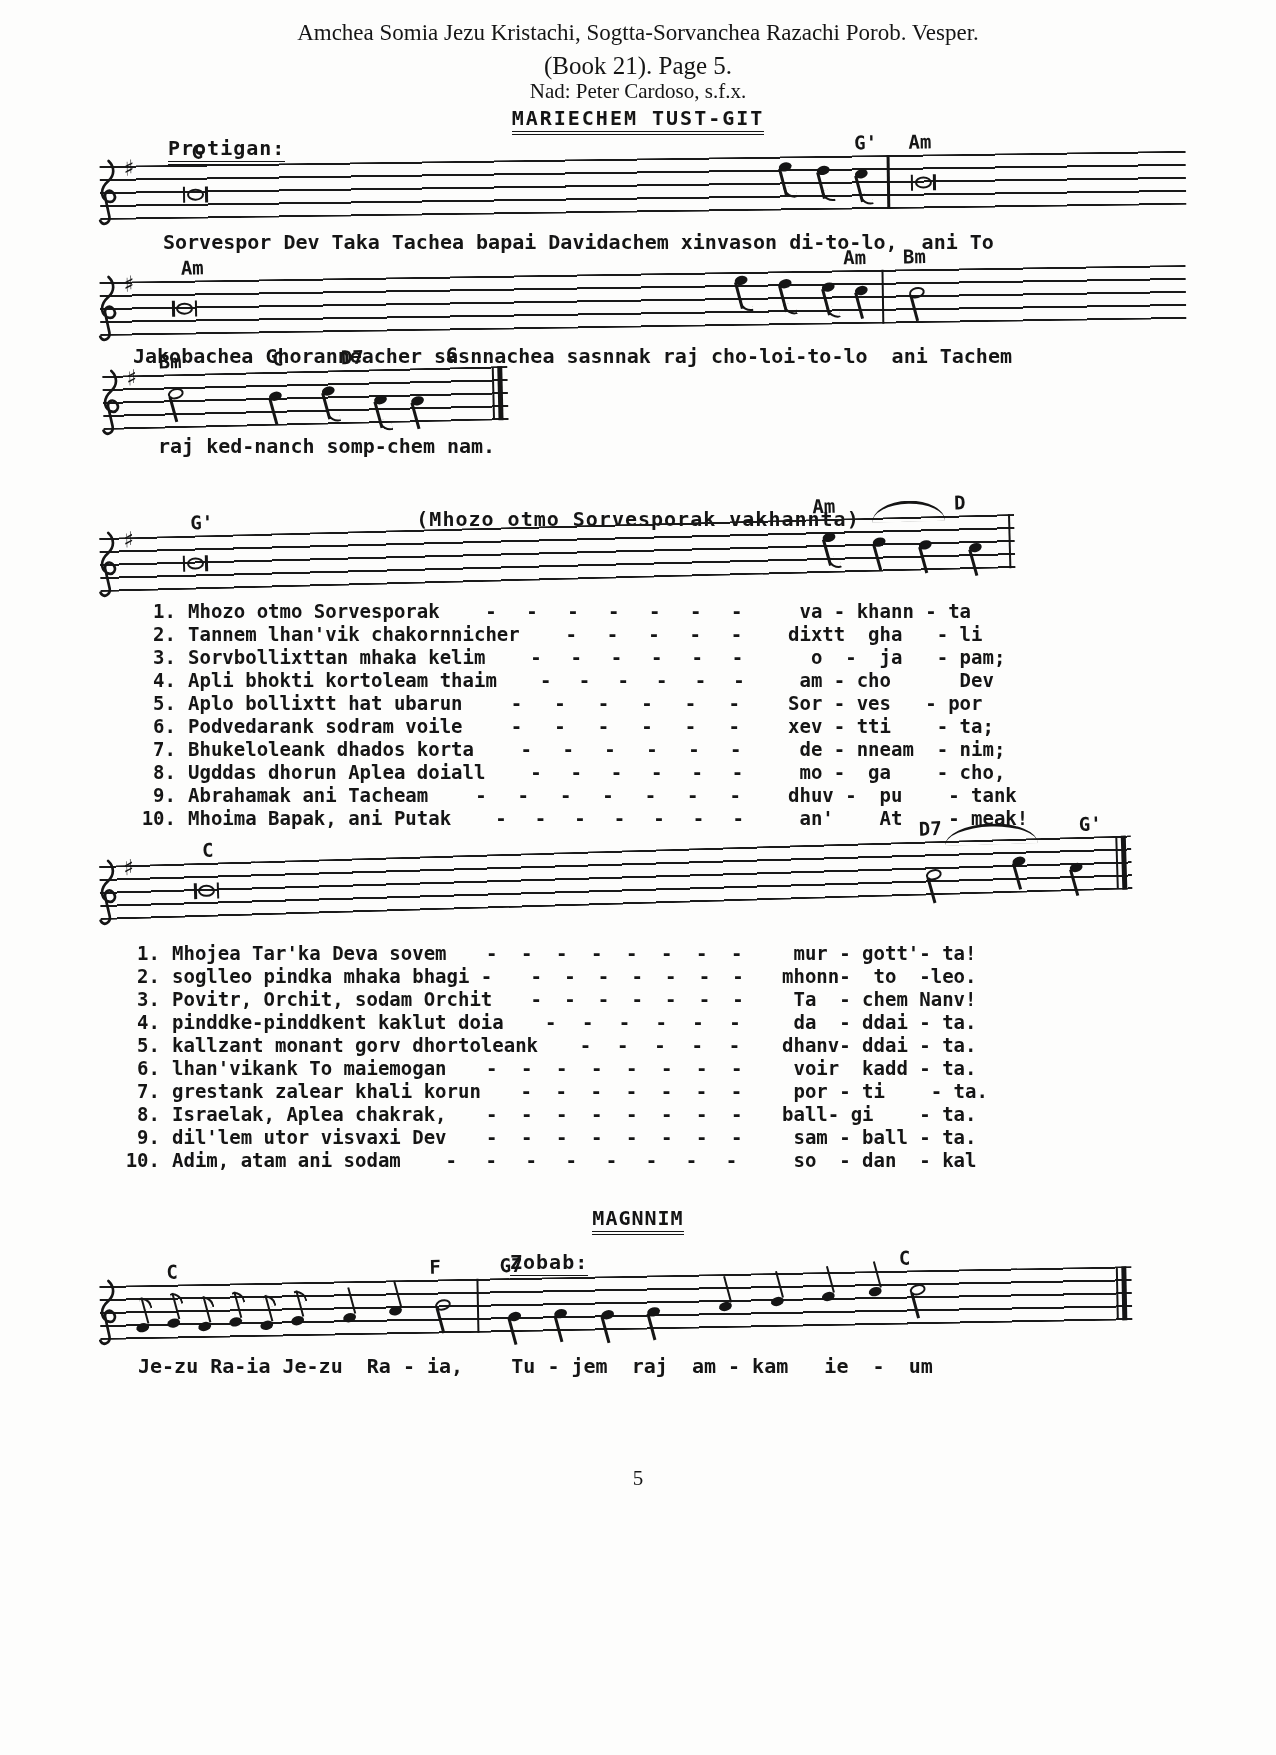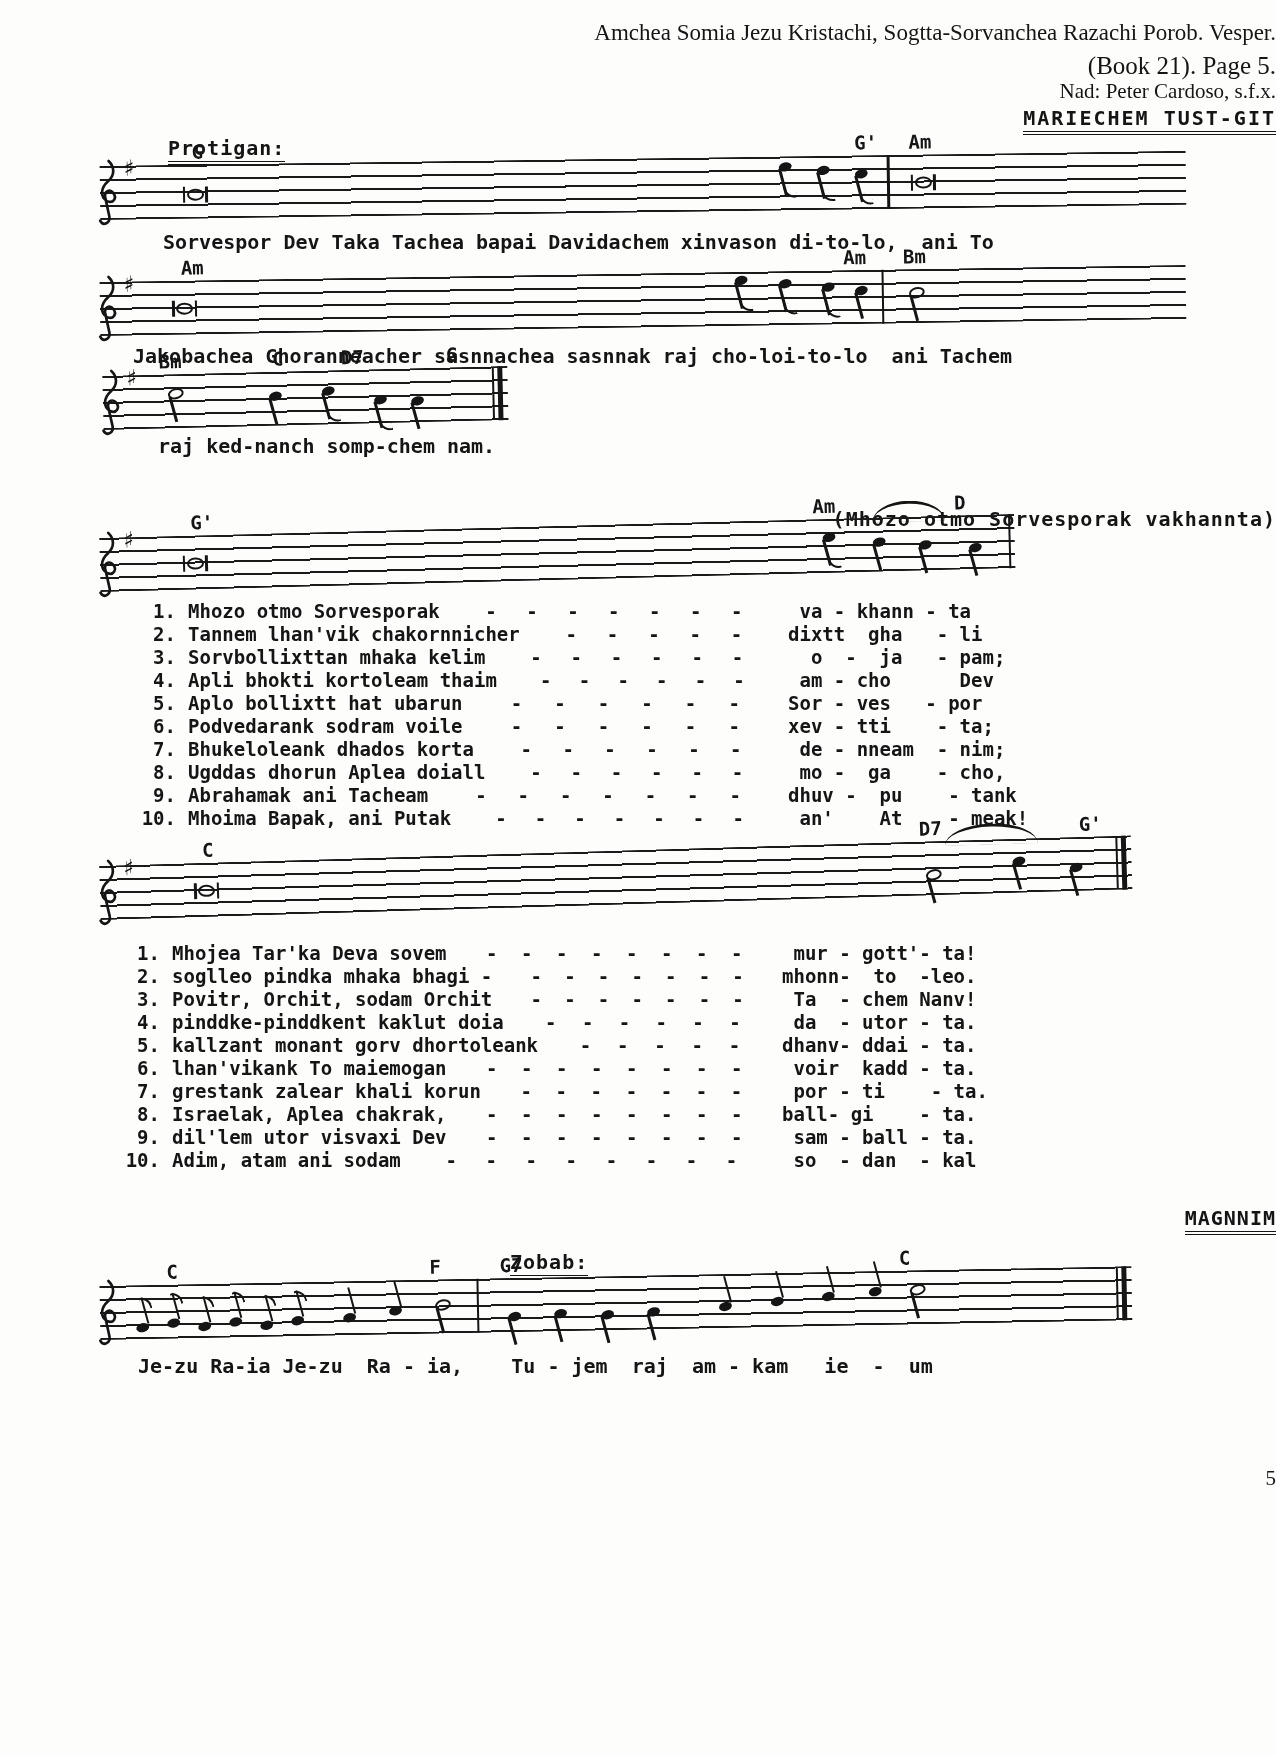--- a/index.html
+++ b/index.html
@@ -1,21 +1,21 @@
 <!DOCTYPE html>
 <html><head>
 <meta charset="utf-8">
 <style>
   html,body{margin:0;padding:0;background:#ffffff;}
   .page{
     position:relative;width:1276px;height:1755px;background:#fdfdfc;
     font-family:"DejaVu Sans Mono",monospace;color:#151515;overflow:hidden;
   }
   .serif{font-family:"Liberation Serif",serif;}
-  .center{position:absolute;left:0;right:0;text-align:right;}
+  .center{position:absolute;left:0;right:0;text-align:center;}
   .hdr1{top:20px;font-size:23px;}
   .hdr2{top:52px;font-size:25px;}
   .hdr3{top:79px;font-size:21px;}
   .uline{display:inline-block;border-bottom:4px double #151515;padding-bottom:1px;}
   .songtitle{top:106px;font-size:20px;font-weight:bold;letter-spacing:2px;}
   .seclabel{position:absolute;font-size:20px;font-weight:bold;letter-spacing:1px;}
   .lyric{position:absolute;font-size:20px;font-weight:bold;white-space:pre;}
   
   .staff{
     position:absolute;height:54px;
@@ -336,21 +336,21 @@
         <span class="vnum">4.</span>
         <span class="vtext">pinddke-pinddkent kaklut doia</span>
         <span class="vdash">
           <i>-</i>
           <i>-</i>
           <i>-</i>
           <i>-</i>
           <i>-</i>
           <i>-</i>
         </span>
-        <span class="vend"> da  - utor - ta.</span>
+        <span class="vend"> da  - ddai - ta.</span>
       </div>
       <div class="verse-row">
         <span class="vnum">5.</span>
         <span class="vtext">kallzant monant gorv dhortoleank</span>
         <span class="vdash">
           <i>-</i>
           <i>-</i>
           <i>-</i>
           <i>-</i>
           <i>-</i>

